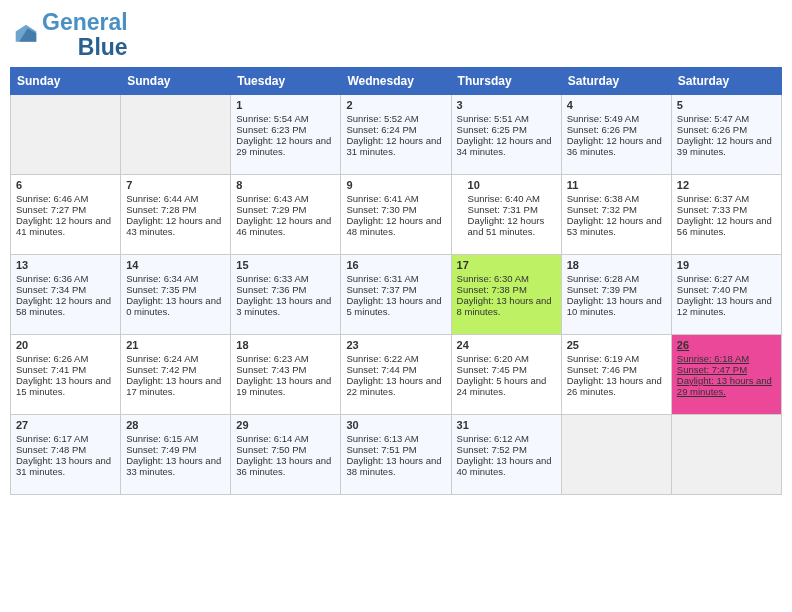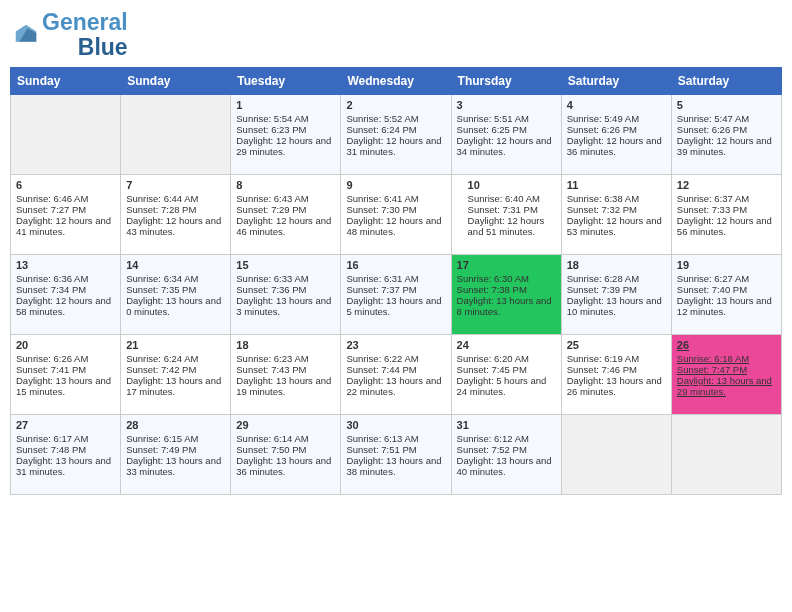--- a/index.html
+++ b/index.html
@@ -221,21 +221,21 @@
           <div>Sunrise: 6:33 AM</div>
           <div>Sunset: 7:36 PM</div>
           <div>Daylight: 13 hours and 3 minutes.</div>
         </td>
         <td style="background: rgb(245, 248, 255);">
           <span class="day-num">16</span>
           <div>Sunrise: 6:31 AM</div>
           <div>Sunset: 7:37 PM</div>
           <div>Daylight: 13 hours and 5 minutes.</div>
         </td>
-        <td style="background: #22c55e;">
+        <td style="background: #bef264;">
           <span class="day-num">17</span>
           <div>Sunrise: 6:30 AM</div>
           <div>Sunset: 7:38 PM</div>
           <div>Daylight: 13 hours and 8 minutes.</div>
         </td>
         <td style="background: rgb(245, 248, 255);">
           <span class="day-num">18</span>
           <div>Sunrise: 6:28 AM</div>
           <div>Sunset: 7:39 PM</div>
           <div>Daylight: 13 hours and 10 minutes.</div>

